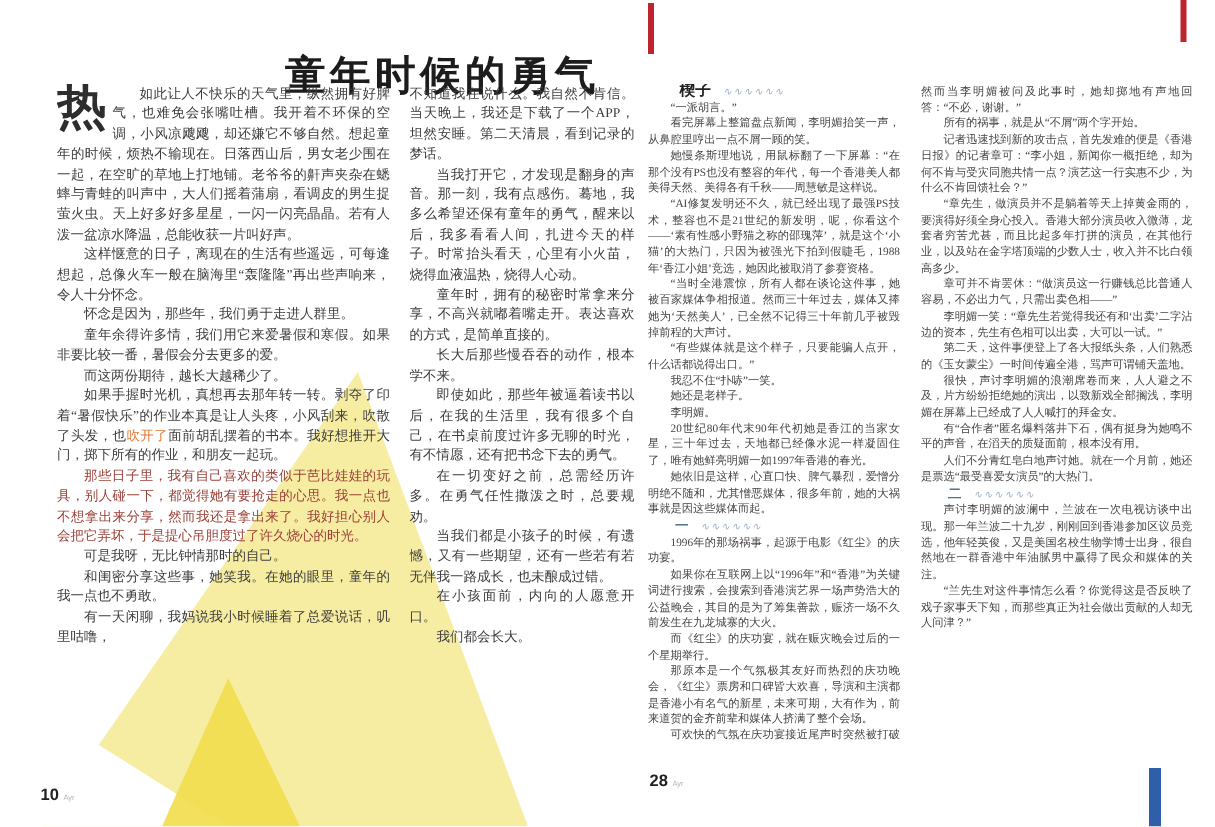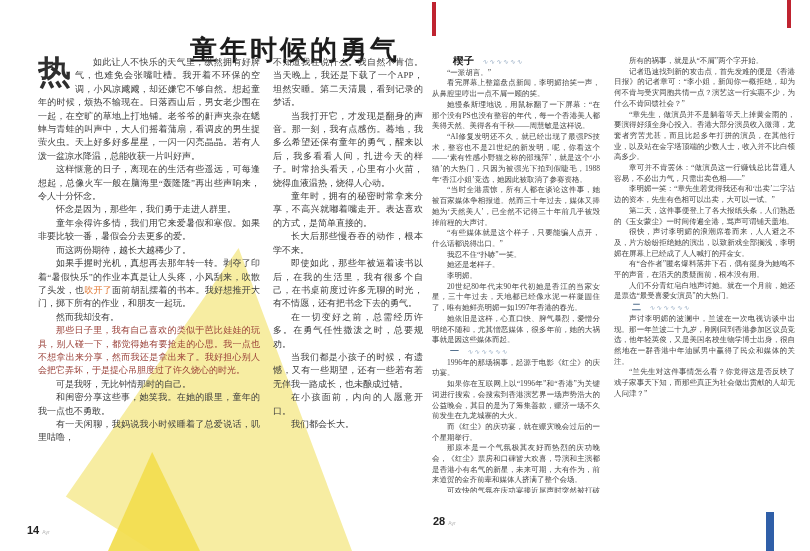--- a/index.html
+++ b/index.html
@@ -55,21 +55,20 @@
 
 <div class="col lcol1">
   <p class="noindent"><span class="dropcap">热</span></p>
   <div>
       <p>如此让人不快乐的天气里，纵然拥有好脾气，也难免会张嘴吐槽。我开着不环保的空调，小风凉飕飕，却还嫌它不够自然。想起童年的时候，烦热不输现在。日落西山后，男女老少围在一起，在空旷的草地上打地铺。老爷爷的鼾声夹杂在蟋蟀与青蛙的叫声中，大人们摇着蒲扇，看调皮的男生捉萤火虫。天上好多好多星星，一闪一闪亮晶晶。若有人泼一盆凉水降温，总能收获一片叫好声。</p>
       <p>这样惬意的日子，离现在的生活有些遥远，可每逢想起，总像火车一般在脑海里“轰隆隆”再出些声响来，令人十分怀念。</p>
       <p>怀念是因为，那些年，我们勇于走进人群里。</p>
       <p>童年余得许多情，我们用它来爱暑假和寒假。如果非要比较一番，暑假会分去更多的爱。</p>
       <p>而这两份期待，越长大越稀少了。</p>
       <p><span>如果手握时光机，真想再去那年转一转。剥夺了印着“暑假快乐”的作业本真是让人头疼，小风刮来，吹散了头发，也</span><span class="em-orange">吹开了</span><span>面前胡乱摆着的书本。我好想推开大门，掷下所有的作业，和朋友一起玩。</span></p>
-      <p>然而我却没有。</p>
       <p class="em-maroon">那些日子里，我有自己喜欢的类似于芭比娃娃的玩具，别人碰一下，都觉得她有要抢走的心思。我一点也不想拿出来分享，然而我还是拿出来了。我好担心别人会把它弄坏，于是提心吊胆度过了许久烧心的时光。</p>
       <p>可是我呀，无比钟情那时的自己。</p>
       <p>和闺密分享这些事，她笑我。在她的眼里，童年的我一点也不勇敢。</p>
       <p>有一天闲聊，我妈说我小时候睡着了总爱说话，叽里咕噜，</p>
     </div>
 </div>
 
 <div class="col lcol2">
   <div>
       <p class="noindent">不知道我在说什么。我自然不肯信。当天晚上，我还是下载了一个APP，坦然安睡。第二天清晨，看到记录的梦话。</p>
@@ -105,31 +104,32 @@
       <p>1996年的那场祸事，起源于电影《红尘》的庆功宴。</p>
       <p>如果你在互联网上以“1996年”和“香港”为关键词进行搜索，会搜索到香港演艺界一场声势浩大的公益晚会，其目的是为了筹集善款，赈济一场不久前发生在九龙城寨的大火。</p>
       <p>而《红尘》的庆功宴，就在赈灾晚会过后的一个星期举行。</p>
       <p>那原本是一个气氛极其友好而热烈的庆功晚会，《红尘》票房和口碑皆大欢喜，导演和主演都是香港小有名气的新星，未来可期，大有作为，前来道贺的金齐前辈和媒体人挤满了整个会场。</p>
       <p>可欢快的气氛在庆功宴接近尾声时突然被打破了。</p>
     </div>
 </div>
 
 <div class="col rcolB">
   <div>
+      <p class="noindent">然而当李明媚被问及此事时，她却掷地有声地回答：“不必，谢谢。”</p>
       <p>所有的祸事，就是从“不屑”两个字开始。</p>
       <p>记者迅速找到新的攻击点，首先发难的便是《香港日报》的记者章可：“李小姐，新闻你一概拒绝，却为何不肯与受灾同胞共情一点？演艺这一行实惠不少，为什么不肯回馈社会？”</p>
       <p>“章先生，做演员并不是躺着等天上掉黄金雨的，要演得好须全身心投入。香港大部分演员收入微薄，龙套者穷苦尤甚，而且比起多年打拼的演员，在其他行业，以及站在金字塔顶端的少数人士，收入并不比白领高多少。</p>
       <p>章可并不肯罢休：“做演员这一行赚钱总比普通人容易，不必出力气，只需出卖色相——”</p>
       <p>李明媚一笑：“章先生若觉得我还有和‘出卖’二字沾边的资本，先生有色相可以出卖，大可以一试。”</p>
       <p>第二天，这件事便登上了各大报纸头条，人们熟悉的《玉女蒙尘》一时间传遍全港，骂声可谓铺天盖地。</p>
       <p>很快，声讨李明媚的浪潮席卷而来，人人避之不及，片方纷纷拒绝她的演出，以致新戏全部搁浅，李明媚在屏幕上已经成了人人喊打的拜金女。</p>
       <p>有“合作者”匿名爆料落井下石，偶有挺身为她鸣不平的声音，在滔天的质疑面前，根本没有用。</p>
       <p>人们不分青红皂白地声讨她。就在一个月前，她还是票选“最受喜爱女演员”的大热门。</p>
     </div>
   <p class="sec-mark"><span>二</span><span class="flourish">∿∿∿∿∿∿</span></p>
   <div>
       <p>声讨李明媚的波澜中，兰波在一次电视访谈中出现。那一年兰波二十九岁，刚刚回到香港参加区议员竞选，他年轻英俊，又是美国名校生物学博士出身，很自然地在一群香港中年油腻男中赢得了民众和媒体的关注。</p>
       <p>“兰先生对这件事情怎么看？你觉得这是否反映了戏子家事天下知，而那些真正为社会做出贡献的人却无人问津？”</p>
     </div>
 </div>
 
-<div class="pagenum pn-left"><span>14</span><span class="pglabel">Ayr</span></div>
+<div class="pagenum pn-left"><span>10</span><span class="pglabel">Ayr</span></div>
 <div class="pagenum pn-right"><span>28</span><span class="pglabel">Ayr</span></div>
 
 </body></html>

